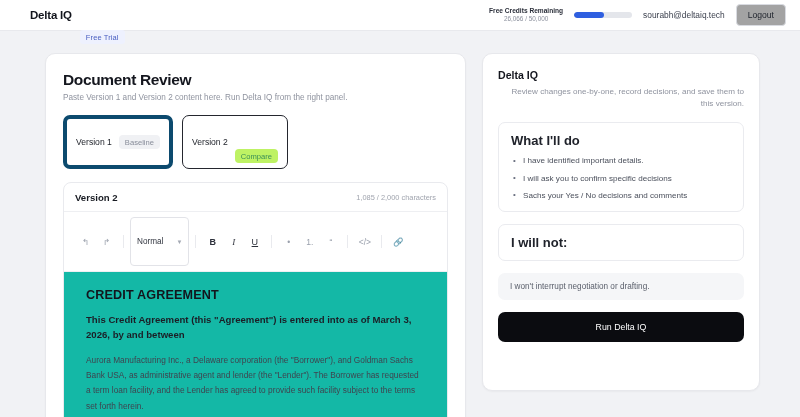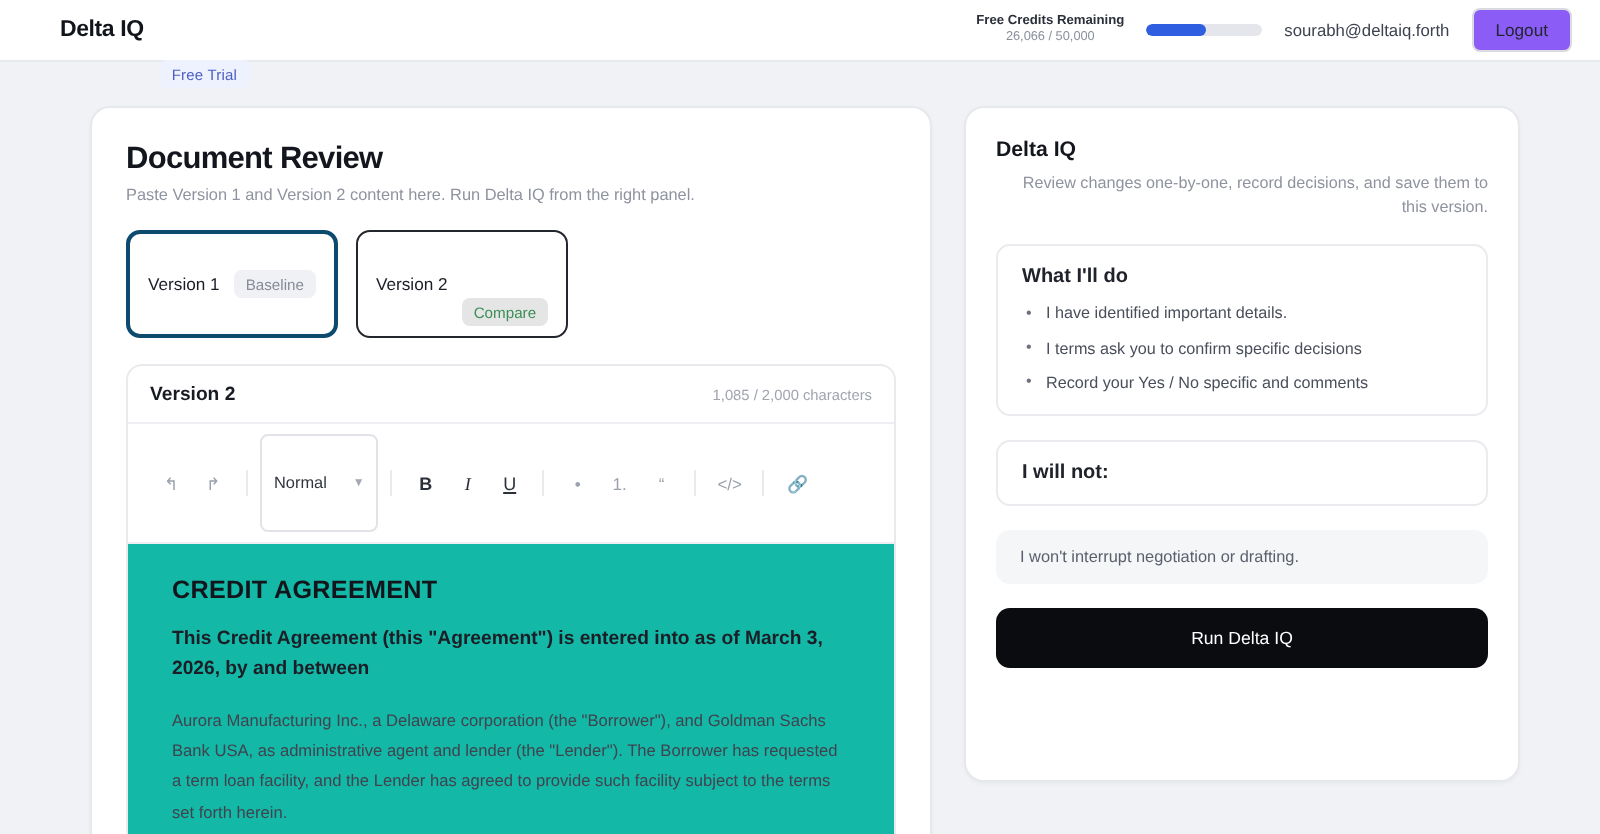--- a/index.html
+++ b/index.html
@@ -32,21 +32,21 @@
   }
   .credits { text-align: center; line-height: 1.25; }
   .credits-label { font-size: 6.6px; font-weight: bold; color: #2b2f3a; white-space: nowrap; }
   .credits-value { font-size: 6.4px; color: #8a8f9c; white-space: nowrap; }
   .progress-track {
     width: 58px; height: 6px; border-radius: 4px; background: #e4e6eb; overflow: hidden;
   }
   .progress-fill { height: 100%; border-radius: 4px; }
   .user-email { font-size: 8.4px; color: #3d424f; white-space: nowrap; }
   .logout-btn {
-    font-size: 8.6px; color: #22262f; background: #8b5cf6;
+    font-size: 8.6px; color: #22262f; background: #a3a3a3;
     border: 1px solid #d9dbe1; border-radius: 4px;
     padding: 5px 11px; cursor: pointer;
   }
 
   
   .stage {
     display: flex; gap: 16px;
     padding: 22px 40px 0 45px;
   }
   .card {
@@ -58,30 +58,30 @@
   .left-card { width: 421px; padding: 17px 17px 0 17px; height: 395px; }
   .page-title {
     font-size: 15.5px; font-weight: bold; color: #14161e; letter-spacing: -.35px;
   }
   .page-sub {
     font-size: 8.2px; color: #8f939f; margin-top: 4px;
   }
   .version-tabs { display: flex; gap: 9px; margin-top: 13px; }
   .vtab {
     display: flex; align-items: center; gap: 7px;
-    border: 2px solid #0c4a6e; border-radius: 7px;
+    border: 4px solid #0c4a6e; border-radius: 7px;
     padding: 5px 9px; background: #fff; cursor: pointer;
   }
   .vtab.active { border: 1.4px solid #24262e; }
   .vtab-label { font-size: 8.6px; color: #1b1e26; }
   .chip {
     font-size: 7.6px; border-radius: 4px; padding: 2.5px 6px;
   }
   .chip-baseline { background: #f0f1f4; color: #878c99; }
-  .chip-compare { background: #e5e5e5; color: #3b8f57; margin-top: 28px; }
+  .chip-compare { background: #bef264; color: #3b8f57; margin-top: 28px; }
 
   
   .editor-shell {
     margin-top: 13px; border: 1px solid #e9eaee; border-radius: 8px;
     background: #fff; height: 320px; overflow: hidden;
   }
   .editor-head {
     display: flex; align-items: center; padding: 9px 11px 8px 11px;
   }
   .editor-title { font-size: 9.6px; font-weight: bold; color: #181b22; }
@@ -120,21 +120,21 @@
   }
 
   
   .right-card { width: 278px; padding: 15px 15px 0 15px; height: 338px; }
   .iq-title { font-size: 10.6px; font-weight: bold; color: #14161e; }
   .iq-sub { font-size: 8.1px; color: #8f939f; line-height: 1.5; margin-top: 5px; text-align: right; }
   .inner-box {
     border: 1px solid #eaebef; border-radius: 7px;
     padding: 10px 12px; margin-top: 12px;
   }
-  .box-title { font-size: 10px; font-weight: bold; color: #20232b; }
+  .box-title { font-size: 13px; font-weight: bold; color: #20232b; }
   .bullets { list-style: none; margin-top: 7px; }
   .bullets li {
     font-size: 8.1px; color: #4a4f5b; line-height: 1.45;
     padding-left: 12px; position: relative; margin-bottom: 5.5px;
   }
   .bullets li:last-child { margin-bottom: 0; }
   .bullets li::before {
     content: "•"; position: absolute; left: 2px; top: -.5px; color: #6b7080; font-size: 8px;
   }
   .notice {
@@ -158,21 +158,21 @@
   </div>
 
   <div class="topbar-right">
     <div class="credits">
       <div class="credits-label">Free Credits Remaining</div>
       <div class="credits-value">26,066 / 50,000</div>
     </div>
     <div class="progress-track">
       <div class="progress-fill" id="credits-fill" style="width: 52%; background: rgb(47, 95, 224);"></div>
     </div>
-    <span class="user-email">sourabh@deltaiq.forth</span>
+    <span class="user-email">sourabh@deltaiq.tech</span>
     <button class="logout-btn">Logout</button>
   </div>
 </div>
 
 <div class="stage">
 
   <div class="card left-card">
     <div class="page-title">Document Review</div>
     <div class="page-sub">Paste Version 1 and Version 2 content here. Run Delta IQ from the right panel.</div>
 
@@ -226,22 +226,22 @@
   </div>
 
   <div class="card right-card">
     <div class="iq-title">Delta IQ</div>
     <div class="iq-sub">Review changes one-by-one, record decisions, and save them to this version.</div>
 
     <div class="inner-box">
       <div class="box-title">What I'll do</div>
       <ul class="bullets">
         <li>I have identified important details.</li>
-        <li>I terms ask you to confirm specific decisions</li>
-        <li>Record your Yes / No specific and comments</li>
+        <li>I will ask you to confirm specific decisions</li>
+        <li>Sachs your Yes / No decisions and comments</li>
       </ul>
     </div>
 
     <div class="inner-box">
       <div class="box-title">I will not:</div>
     </div>
 
     <div class="notice">I won't interrupt negotiation or drafting.</div>
 
     <button class="run-btn">Run Delta IQ</button>

